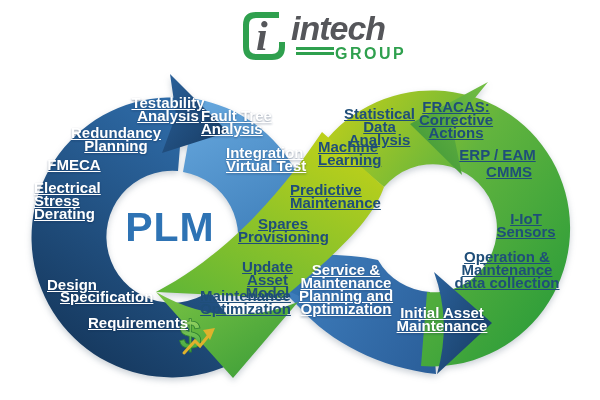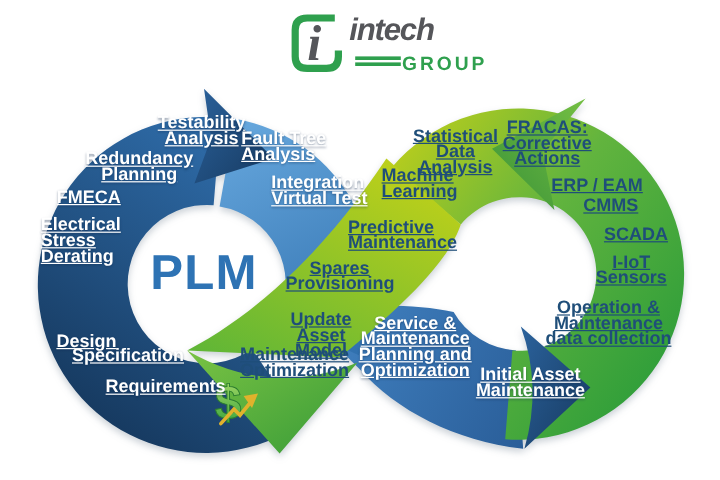--- a/index.html
+++ b/index.html
@@ -16,21 +16,21 @@
   .lbl.white{color:#ffffff;text-shadow:0 1px 2px rgba(10,35,70,.45);}
   .lbl.navy{color:#1f4e79;}
   .lbl.left{text-align:left;}
   .plm{
     position:absolute;font-size:41px;font-weight:600;color:#2e73b4;
     letter-spacing:1px;text-align:center;
   }
   
   .logo{position:absolute;left:225px;top:5px;width:170px;height:58px;}
   .logo-brand{
-    position:absolute;left:66px;top:4px;font-size:26px;font-weight:700;
+    position:absolute;left:66px;top:4px;font-size:34px;font-weight:700;
     font-style:italic;color:#55565a;letter-spacing:-1px;
   }
   .logo-group{
     position:absolute;left:110px;top:40px;font-size:16px;font-weight:700;
     color:#2fa04e;letter-spacing:2.5px;
   }
   .logo-bars{position:absolute;left:71px;top:42px;width:38px;height:10px;}
   .logo-bars div{height:3px;background:#2fa04e;margin-bottom:2px;}
 </style>
 </head>
@@ -153,20 +153,19 @@
 Provisioning</div>
   <div class="lbl navy" style="left:220px;top:260px;width:95px;">Update Asset
 Model</div>
   <div class="lbl navy" style="left:198px;top:289px;width:95px;">Maintenance
 Optimization</div>
   <div class="lbl navy" style="left:412px;top:100px;width:88px;">FRACAS:
 Corrective
 Actions</div>
   <div class="lbl navy" style="left:455px;top:148px;width:85px;">ERP / EAM</div>
   <div class="lbl navy" style="left:469px;top:165px;width:80px;">CMMS</div>
-  <div class="lbl navy" style="left:490px;top:189px;width:80px;">SCADA</div>
   <div class="lbl navy" style="left:486px;top:212px;width:80px;">I-IoT
 Sensors</div>
   <div class="lbl navy" style="left:452px;top:250px;width:110px;">Operation &amp;
 Maintenance
 data collection</div>
 
 </div>
 
 </body></html>

